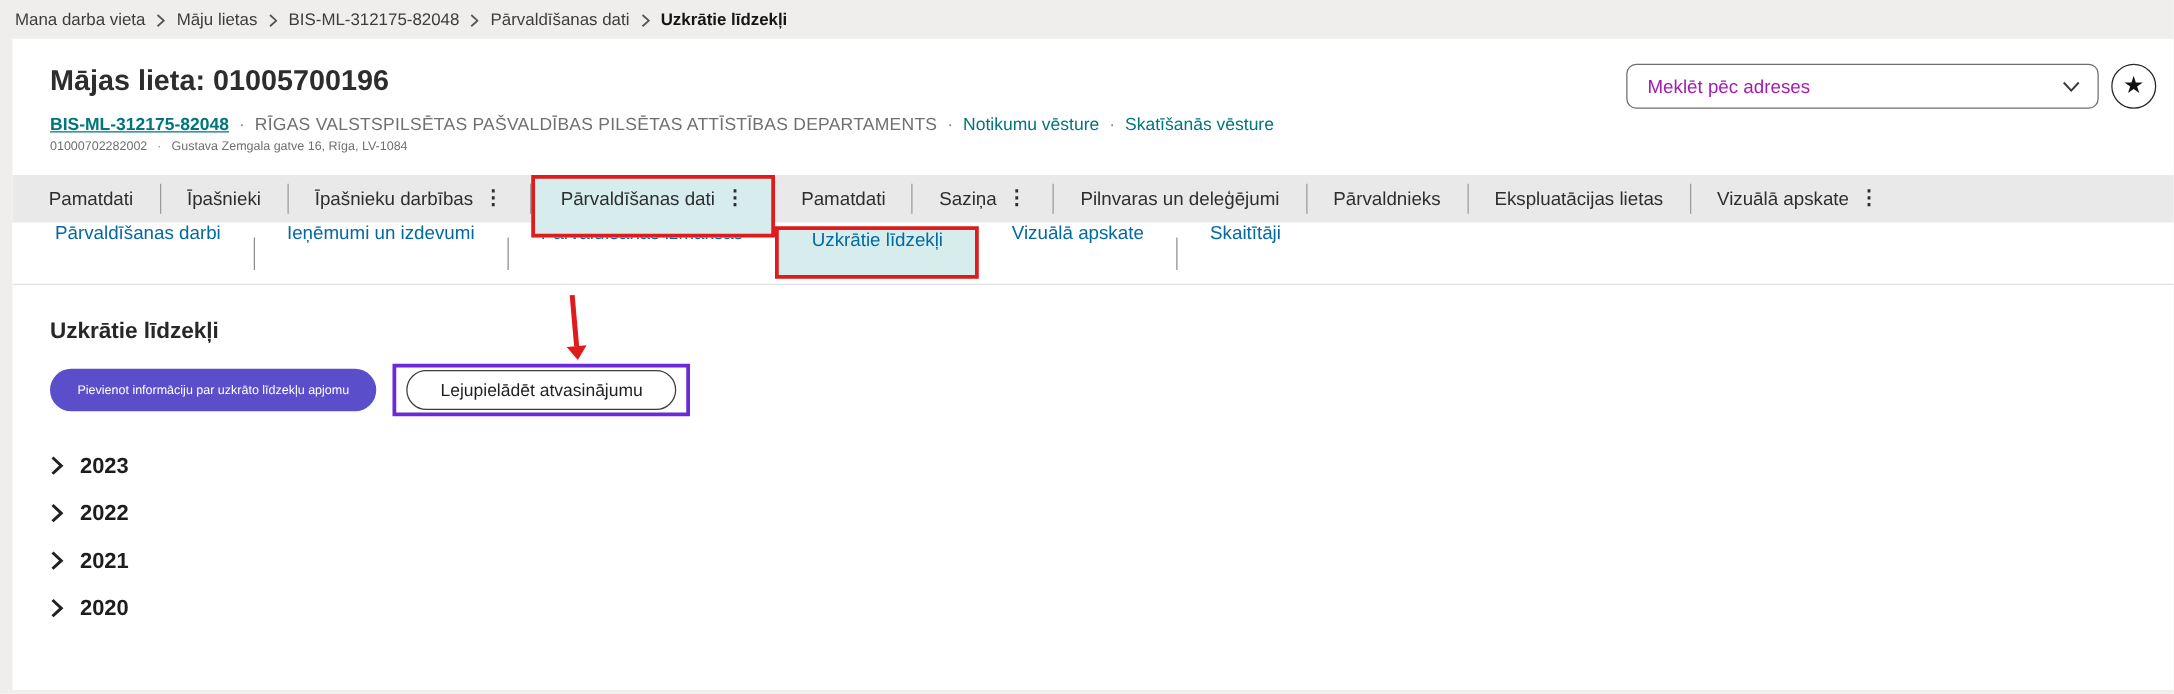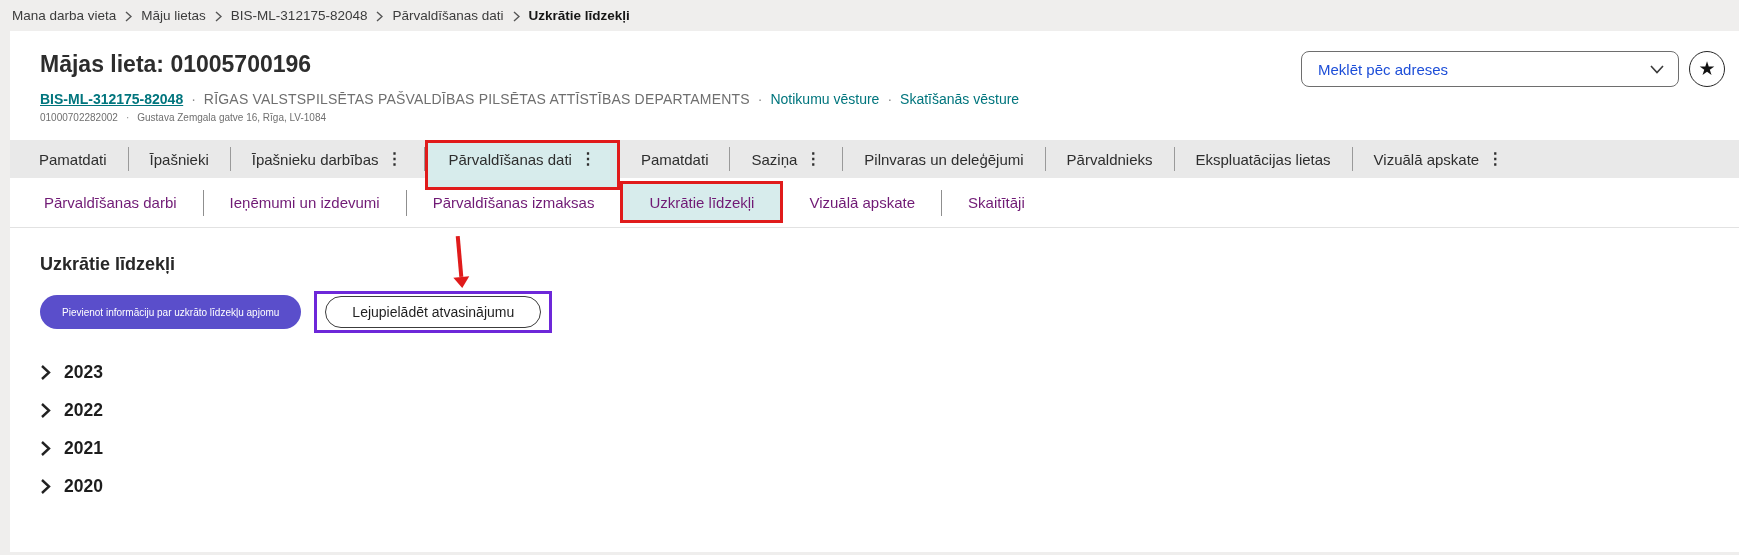--- a/index.html
+++ b/index.html
@@ -24,21 +24,21 @@
 
   .card-header { padding:18px 14px 0 30px; }
   .title-row { display:flex; justify-content:space-between; align-items:flex-start; }
   .page-title { font-size:23px; line-height:30px; font-weight:700; color:#2d2d2d; margin:0 0 12px 0; }
   .header-right { display:flex; align-items:center; gap:10px; margin-top:2px; }
   .search-select {
     width:378px; height:36px; border:1px solid #6e6e6e; border-radius:8px;
     display:flex; align-items:center; justify-content:space-between;
     padding:0 14px 0 16px; background:#fff; cursor:pointer;
   }
-  .search-select .ph { color:#1d4ed8; font-size:15px; }
+  .search-select .ph { color:#a21caf; font-size:15px; }
   .star-btn {
     width:36px; height:36px; border:1.6px solid #262626; border-radius:50%;
     display:flex; align-items:center; justify-content:center; background:#fff;
     font-size:19px; color:#111; cursor:pointer; padding-bottom:2px;
   }
   .meta-line { display:flex; align-items:center; gap:8px; font-size:14px; margin-bottom:5px; white-space:nowrap; }
   .case-link { color:#00757d; font-weight:700; text-decoration:underline; cursor:pointer; }
   .dot-sep { color:#8a8a8a; }
   .org-name { color:#6f6f6f; letter-spacing:0.2px; }
   .hist-link { color:#00757d; cursor:pointer; }
@@ -60,22 +60,22 @@
   }
   .vdiv { width:1px; height:24px; background:#9a9a9a; flex:0 0 1px; }
   .kebab-icon { font-size:16px; font-weight:700; color:#2e2e2e; line-height:1; cursor:pointer; }
 
   
   .subtabbar {
     background:#fff; height:50px; display:flex; align-items:center;
     padding-left:8px; border-bottom:1px solid #e2e2e2; position:relative; z-index:1;
   }
   .subtab {
-    display:flex; align-items:center; padding:0 26px; height:50px;
-    font-size:15px; color:#701a75; cursor:pointer; white-space:nowrap;
+    display:flex; align-items:flex-start; padding:0 26px; height:50px;
+    font-size:15px; color:#0369a1; cursor:pointer; white-space:nowrap;
   }
   .subtab.annotated {
     background:#d7ecec; border:3px solid #e01b1b;
     height:42px; align-self:flex-start; margin-top:3px;
   }
   .vdiv2 { width:1px; height:26px; background:#8f8f8f; flex:0 0 1px; }
 
   
   .content { position:relative; padding:24px 30px 0 30px; }
   .section-heading { font-size:18px; line-height:25px; font-weight:700; color:#272727; margin:0; }

